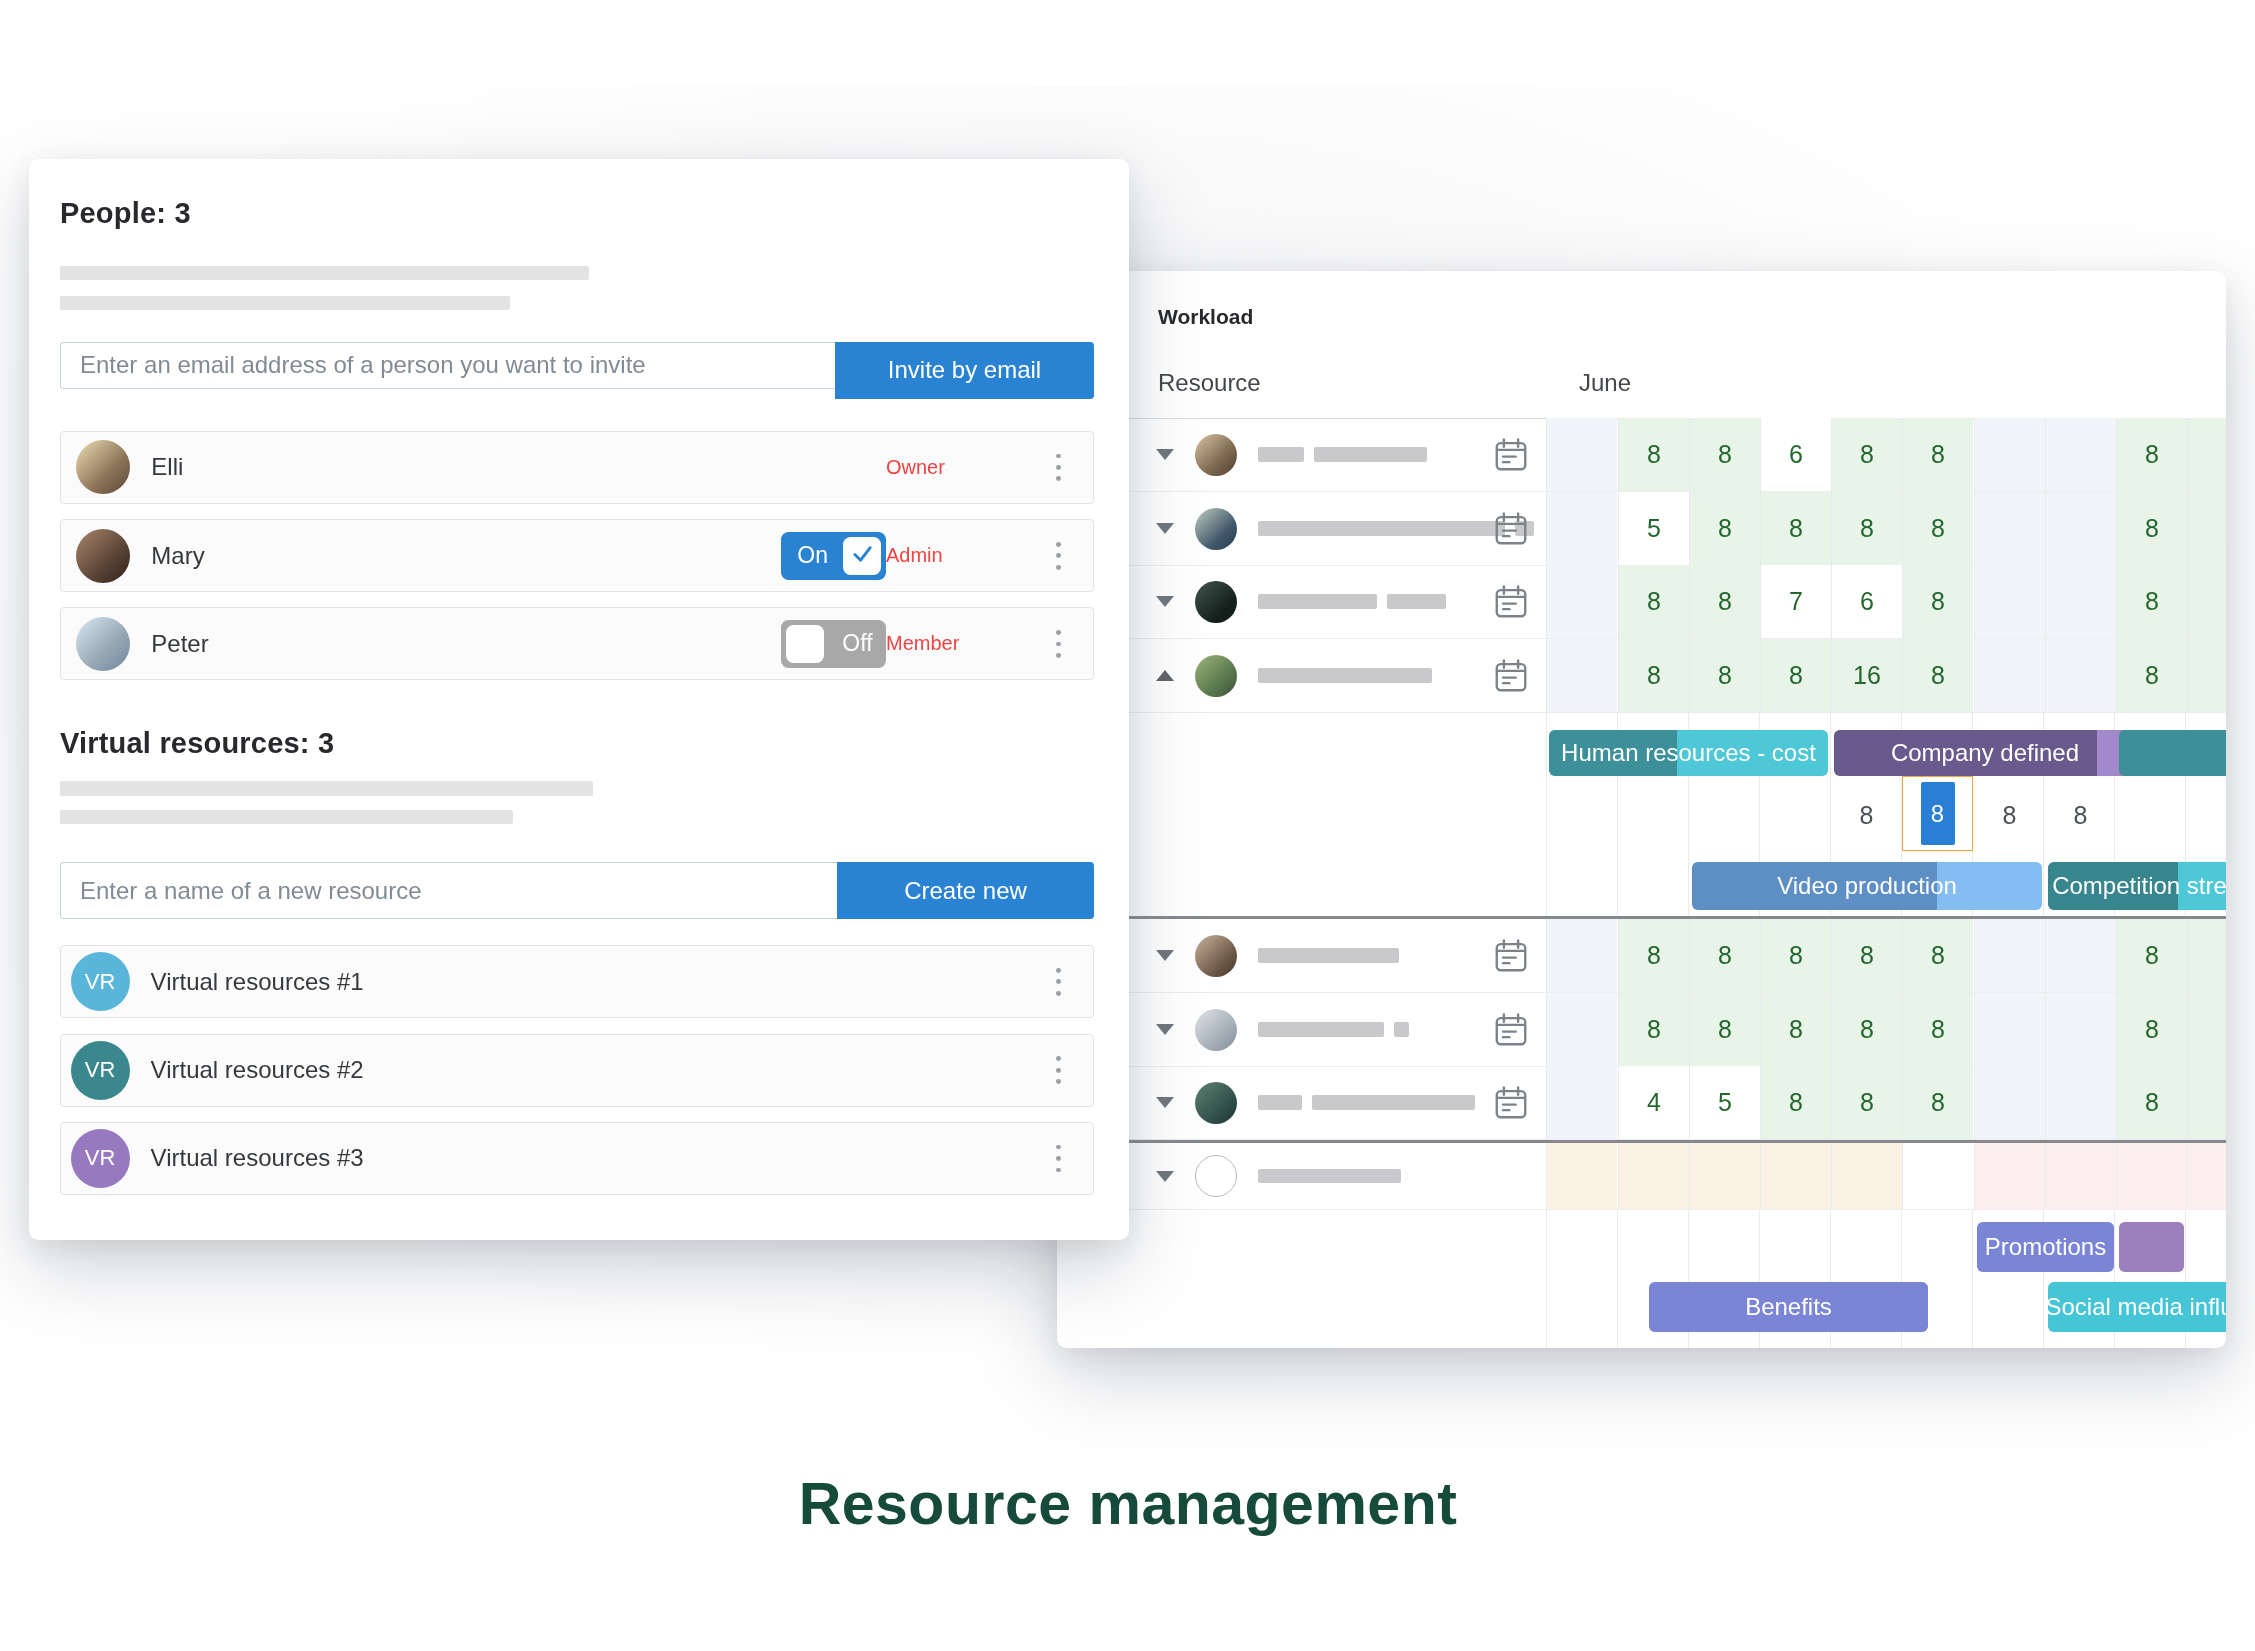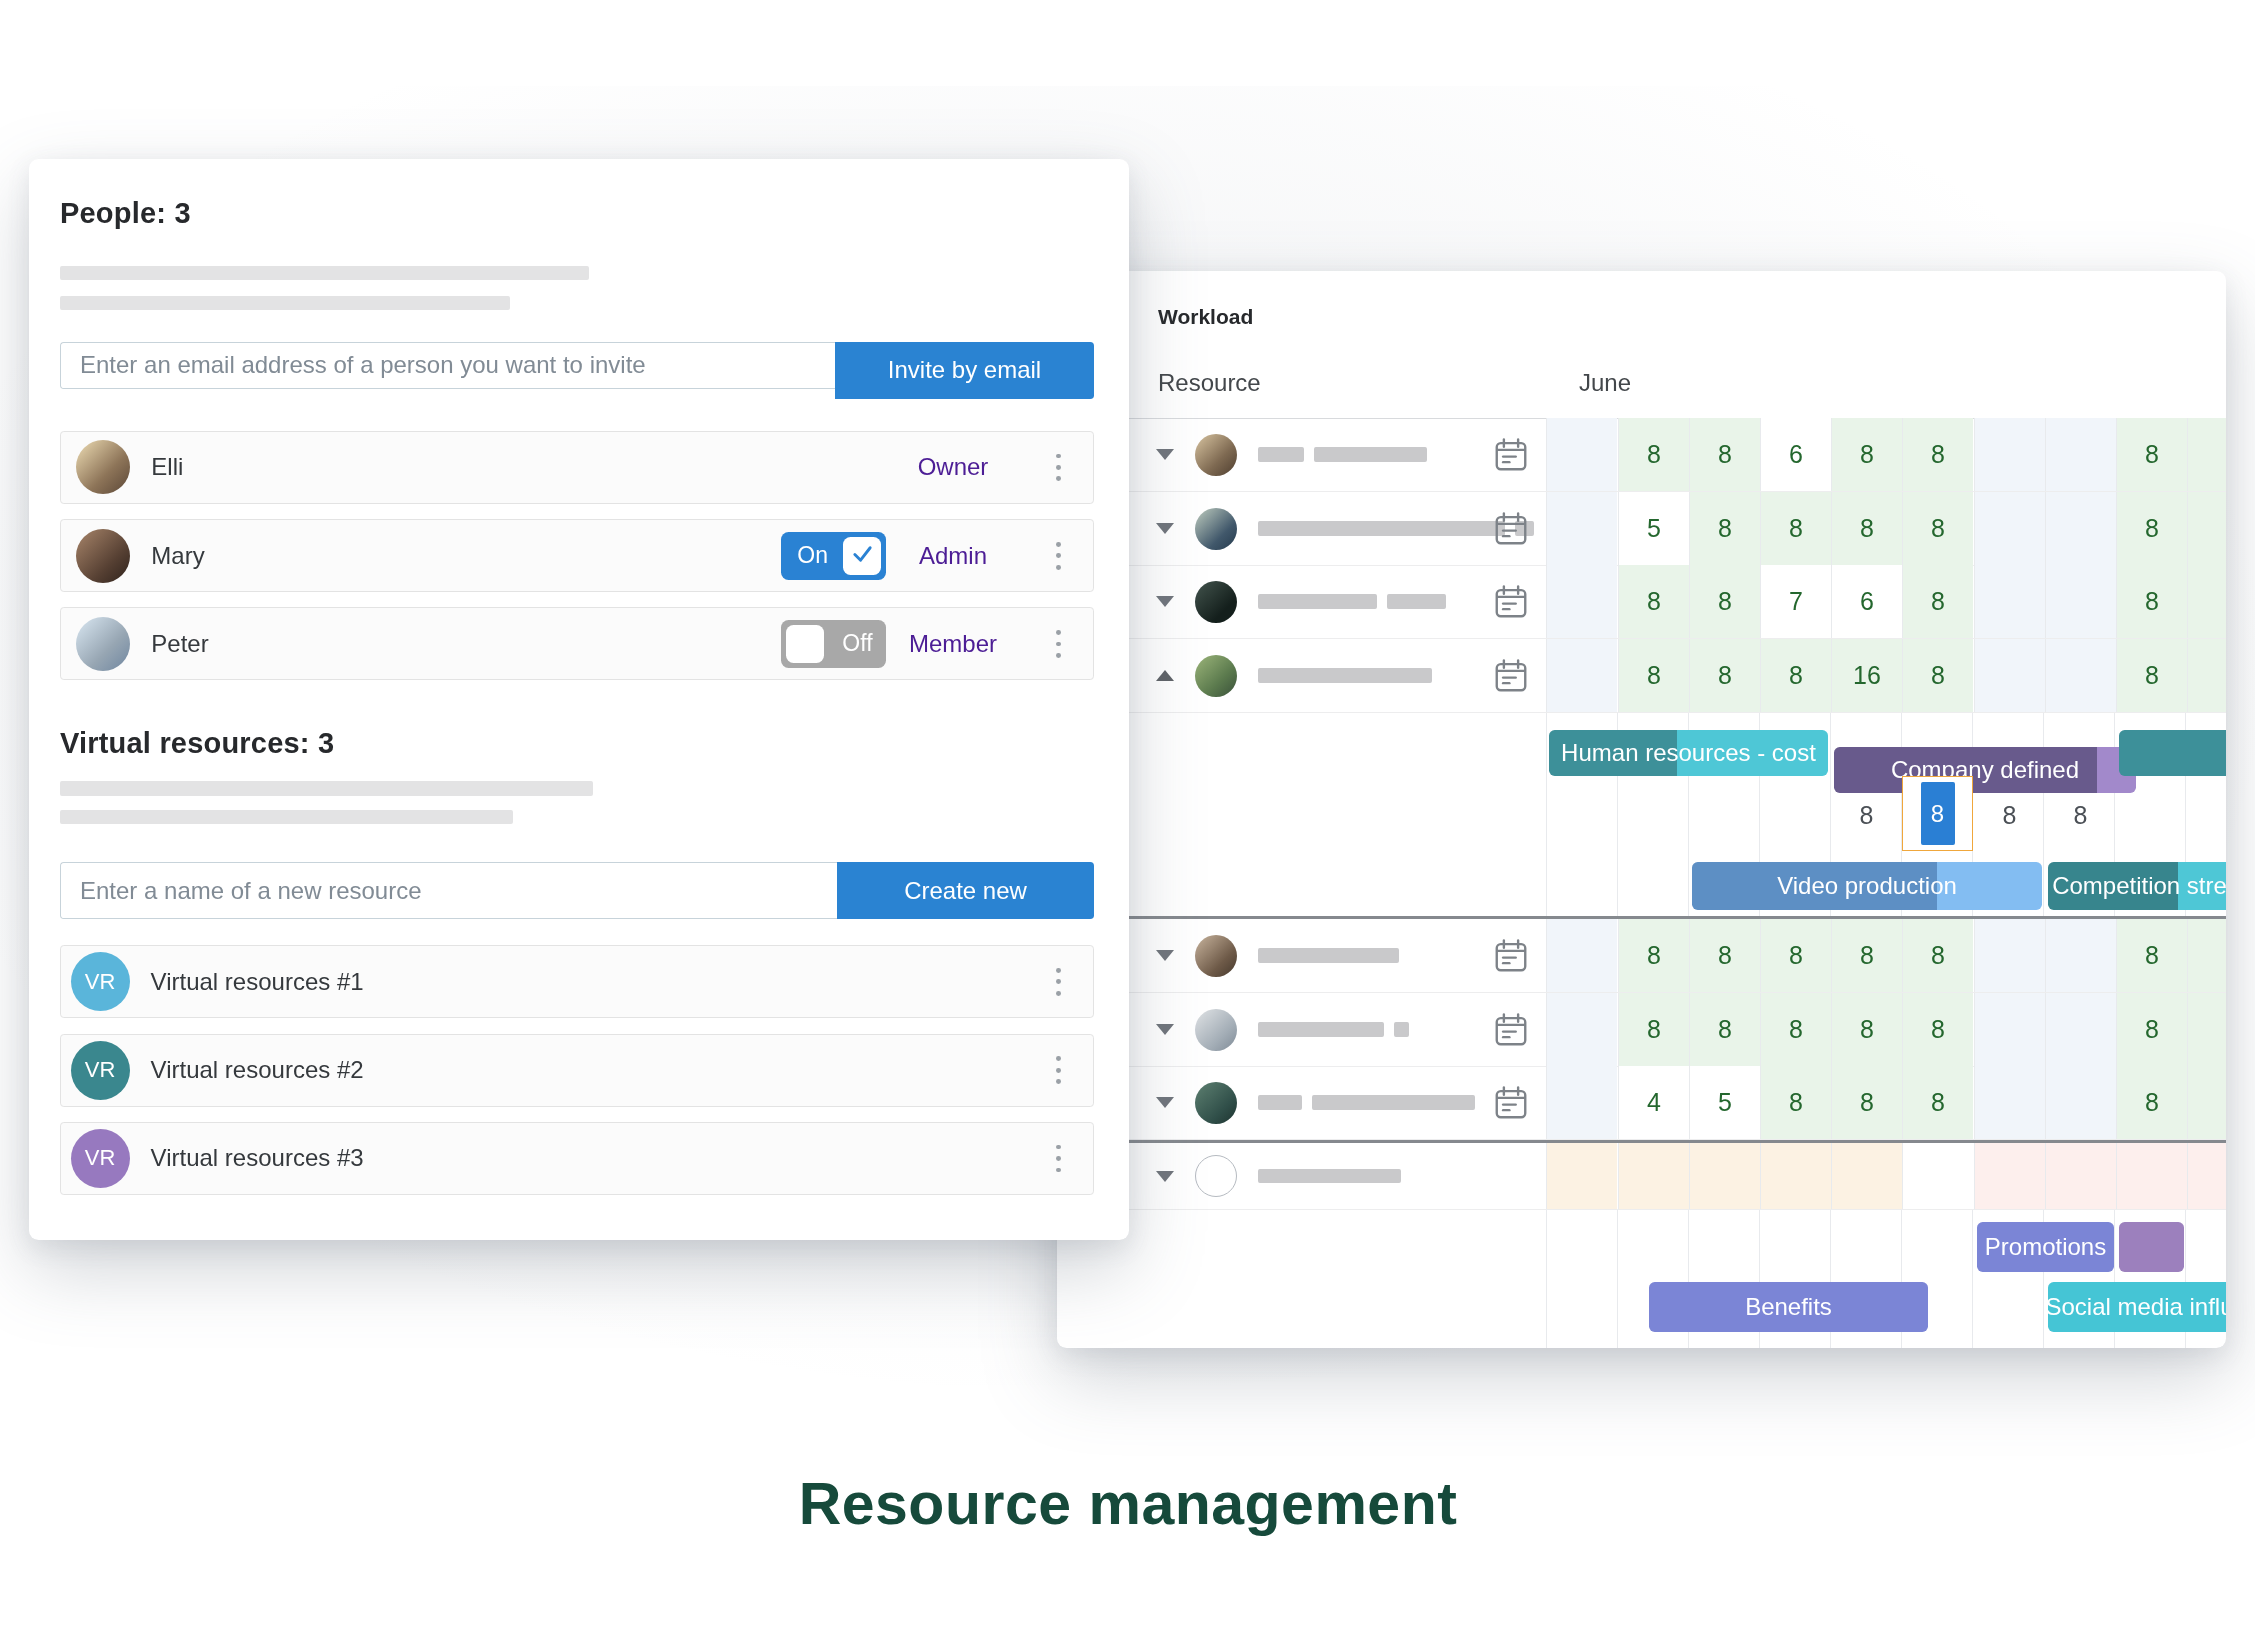--- a/index.html
+++ b/index.html
@@ -29,21 +29,21 @@
   #invite-btn{width:259px;}
   #create-btn{width:257px;}
   .prow{height:73px;margin-top:15.3px;background:#fbfbfb;border:1px solid #e3e3e3;border-radius:3.8px;
     display:flex;align-items:center;box-sizing:border-box;padding:0 23px 0 15.3px;}
   .prow:first-of-type{margin-top:32px;}
   .avatar{width:54px;height:54px;border-radius:50%;flex:0 0 auto;}
   .p1{background:linear-gradient(135deg,#d7c49e 15%,#8d7458 60%,#5a4636);}
   .p2{background:linear-gradient(135deg,#9c7b62 10%,#553f32 65%,#2e221c);}
   .p3{background:linear-gradient(135deg,#cfdde8 10%,#97a6b3 60%,#6f86a0);}
   .pname{font-size:24px;color:#35393d;margin-left:21px;flex:1;}
-  .role{width:134px;text-align:center;font-size:24px;color:#4c1d95;margin-right:27px;}
+  .role{width:134px;text-align:left;font-size:20px;color:#ef4444;margin-right:27px;}
   .dots{display:flex;flex-direction:column;gap:6.7px;align-items:center;width:23px;cursor:pointer;}
   .dots i{width:4.8px;height:4.8px;border-radius:50%;background:#9aa0a6;}
   .toggle{width:105px;height:48px;border-radius:7.6px;display:flex;align-items:center;
     flex:0 0 auto;cursor:pointer;}
   .toggle.on{background:#2a82d3;justify-content:space-between;padding:0 4.8px 0 16.3px;box-sizing:border-box;}
   .toggle.off{background:#a8a8a8;justify-content:space-between;padding:0 13.4px 0 4.8px;box-sizing:border-box;}
   .t-label{color:#fff;font-size:23px;}
   .knob{width:38px;height:38px;border-radius:7.6px;background:#fff;display:flex;
     align-items:center;justify-content:center;}
   #vr-title{margin-top:47px;}
@@ -416,21 +416,21 @@
           <span class="wphs">
             <span class="wph" style="width: 143px;"></span>
           </span>
         </div>
       </div>
       <div style="position: absolute; left: 0px; top: 442px; width: 1169px; height: 204px;">
         <div class="colbg" style="top: 0px; height: 204px;"></div>
         <div class="bar" style="left: 492px; width: 279px; top: 17px; height: 46px; background: linear-gradient(90deg, rgb(61, 144, 153) 0px, rgb(61, 144, 153) 46%, rgb(78, 199, 214) 46%, rgb(78, 199, 214) 100%);">
           <span>Human resources - cost</span>
         </div>
-        <div class="bar" style="left: 777px; width: 302px; top: 34px; height: 46px; background: linear-gradient(90deg, rgb(104, 90, 140) 0px, rgb(104, 90, 140) 87%, rgb(162, 137, 203) 87%, rgb(162, 137, 203) 100%);">
+        <div class="bar" style="left: 777px; width: 302px; top: 17px; height: 46px; background: linear-gradient(90deg, rgb(104, 90, 140) 0px, rgb(104, 90, 140) 87%, rgb(162, 137, 203) 87%, rgb(162, 137, 203) 100%);">
           <span>Company defined</span>
         </div>
         <div class="bar" style="left: 1062px; width: 151px; top: 17px; height: 46px; background: rgb(61, 144, 153);"></div>
         <div class="subnum" style="left: 774px; top: 88px;">8</div>
         <div class="selcell" style="left: 845px; width: 71px; top: 63px; height: 75px;">
           <div class="selchip">8</div>
         </div>
         <div class="subnum" style="left: 917px; top: 88px;">8</div>
         <div class="subnum" style="left: 988px; top: 88px;">8</div>
         <div class="bar" style="left: 635px; width: 350px; top: 149px; height: 48px; background: linear-gradient(90deg, rgb(93, 143, 196) 0px, rgb(93, 143, 196) 70%, rgb(131, 189, 242) 70%, rgb(131, 189, 242) 100%);">

